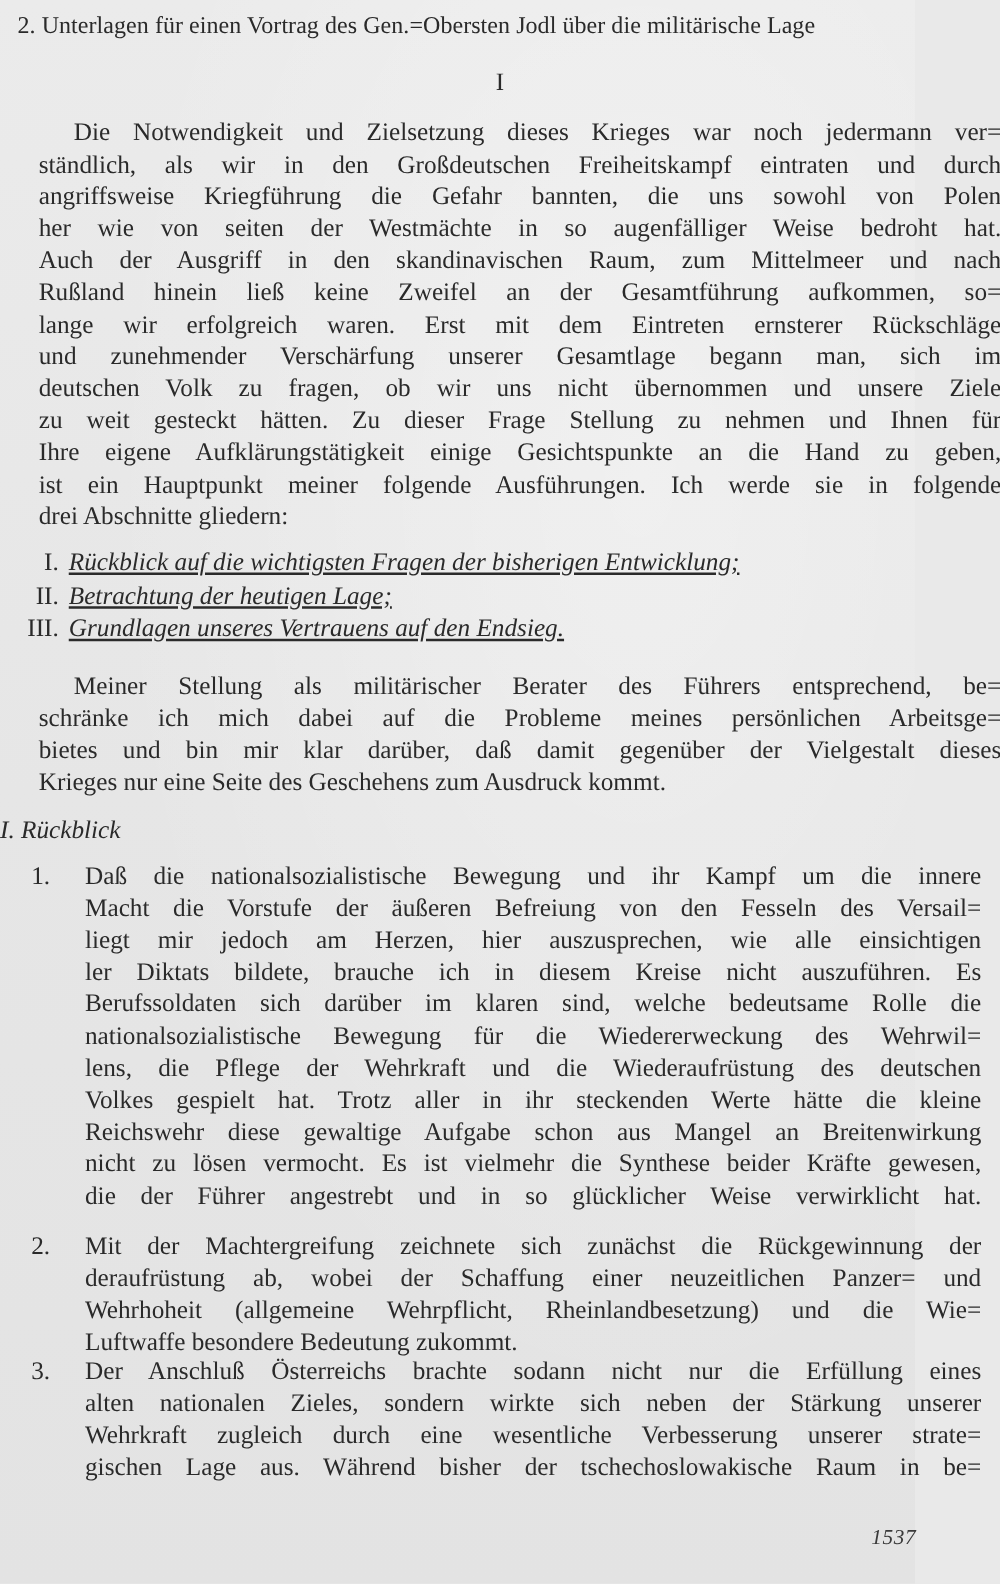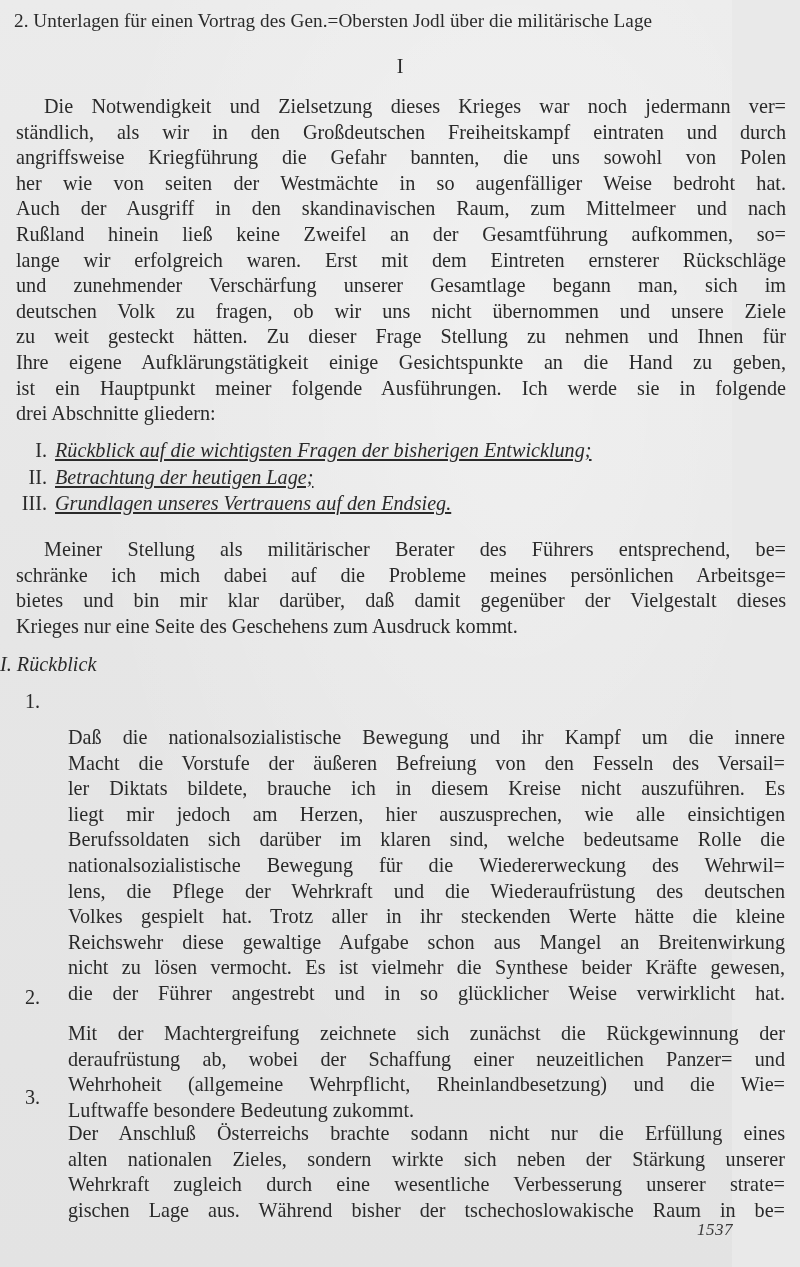--- a/index.html
+++ b/index.html
@@ -31,21 +31,21 @@
     .section-numeral {
       position: absolute;
       left: 0;
       width: 800px;
       top: 55px;
       text-align: center;
       font-size: 20px;
     }
     .text-block {
       position: absolute;
-      left: 16px;
+      left: 31px;
       width: 770px;
       font-size: 20.2px;
       line-height: 25.6px;
       text-align: justify;
     }
     .text-block .line {
       display: block;
       text-align: justify;
       text-align-last: justify;
       white-space: nowrap;
@@ -86,21 +86,20 @@
       line-height: 25.6px;
     }
     .numbered .num {
       position: absolute;
       left: 10px;
       top: 0;
     }
     .numbered .body {
       margin-left: 53px;
       width: 717px;
-      margin-top: 36px;
     }
     .numbered .body .line {
       display: block;
       text-align: justify;
       text-align-last: justify;
       white-space: nowrap;
     }
     .numbered .body .line.last { text-align-last: left; }
     #item1 { top: 689px; }
     #item2 { top: 985px; }
@@ -162,22 +161,22 @@
     <span class="line last">Krieges nur eine Seite des Geschehens zum Ausdruck kommt.</span>
   </div>
 
   <div class="subheading">I. Rückblick</div>
 
   <div class="numbered" id="item1">
     <span class="num">1.</span>
     <div class="body">
       <span class="line">Daß die nationalsozialistische Bewegung und ihr Kampf um die innere</span>
       <span class="line">Macht die Vorstufe der äußeren Befreiung von den Fesseln des Versail=</span>
+      <span class="line">liegt mir jedoch am Herzen, hier auszusprechen, wie alle einsichtigen</span>
       <span class="line">ler Diktats bildete, brauche ich in diesem Kreise nicht auszuführen. Es</span>
-      <span class="line">liegt mir jedoch am Herzen, hier auszusprechen, wie alle einsichtigen</span>
       <span class="line">Berufssoldaten sich darüber im klaren sind, welche bedeutsame Rolle die</span>
       <span class="line">nationalsozialistische Bewegung für die Wiedererweckung des Wehrwil=</span>
       <span class="line">lens, die Pflege der Wehrkraft und die Wiederaufrüstung des deutschen</span>
       <span class="line">Volkes gespielt hat. Trotz aller in ihr steckenden Werte hätte die kleine</span>
       <span class="line">Reichswehr diese gewaltige Aufgabe schon aus Mangel an Breitenwirkung</span>
       <span class="line">nicht zu lösen vermocht. Es ist vielmehr die Synthese beider Kräfte gewesen,</span>
       <span class="line">die der Führer angestrebt und in so glücklicher Weise verwirklicht hat.</span>
     </div>
   </div>
 

